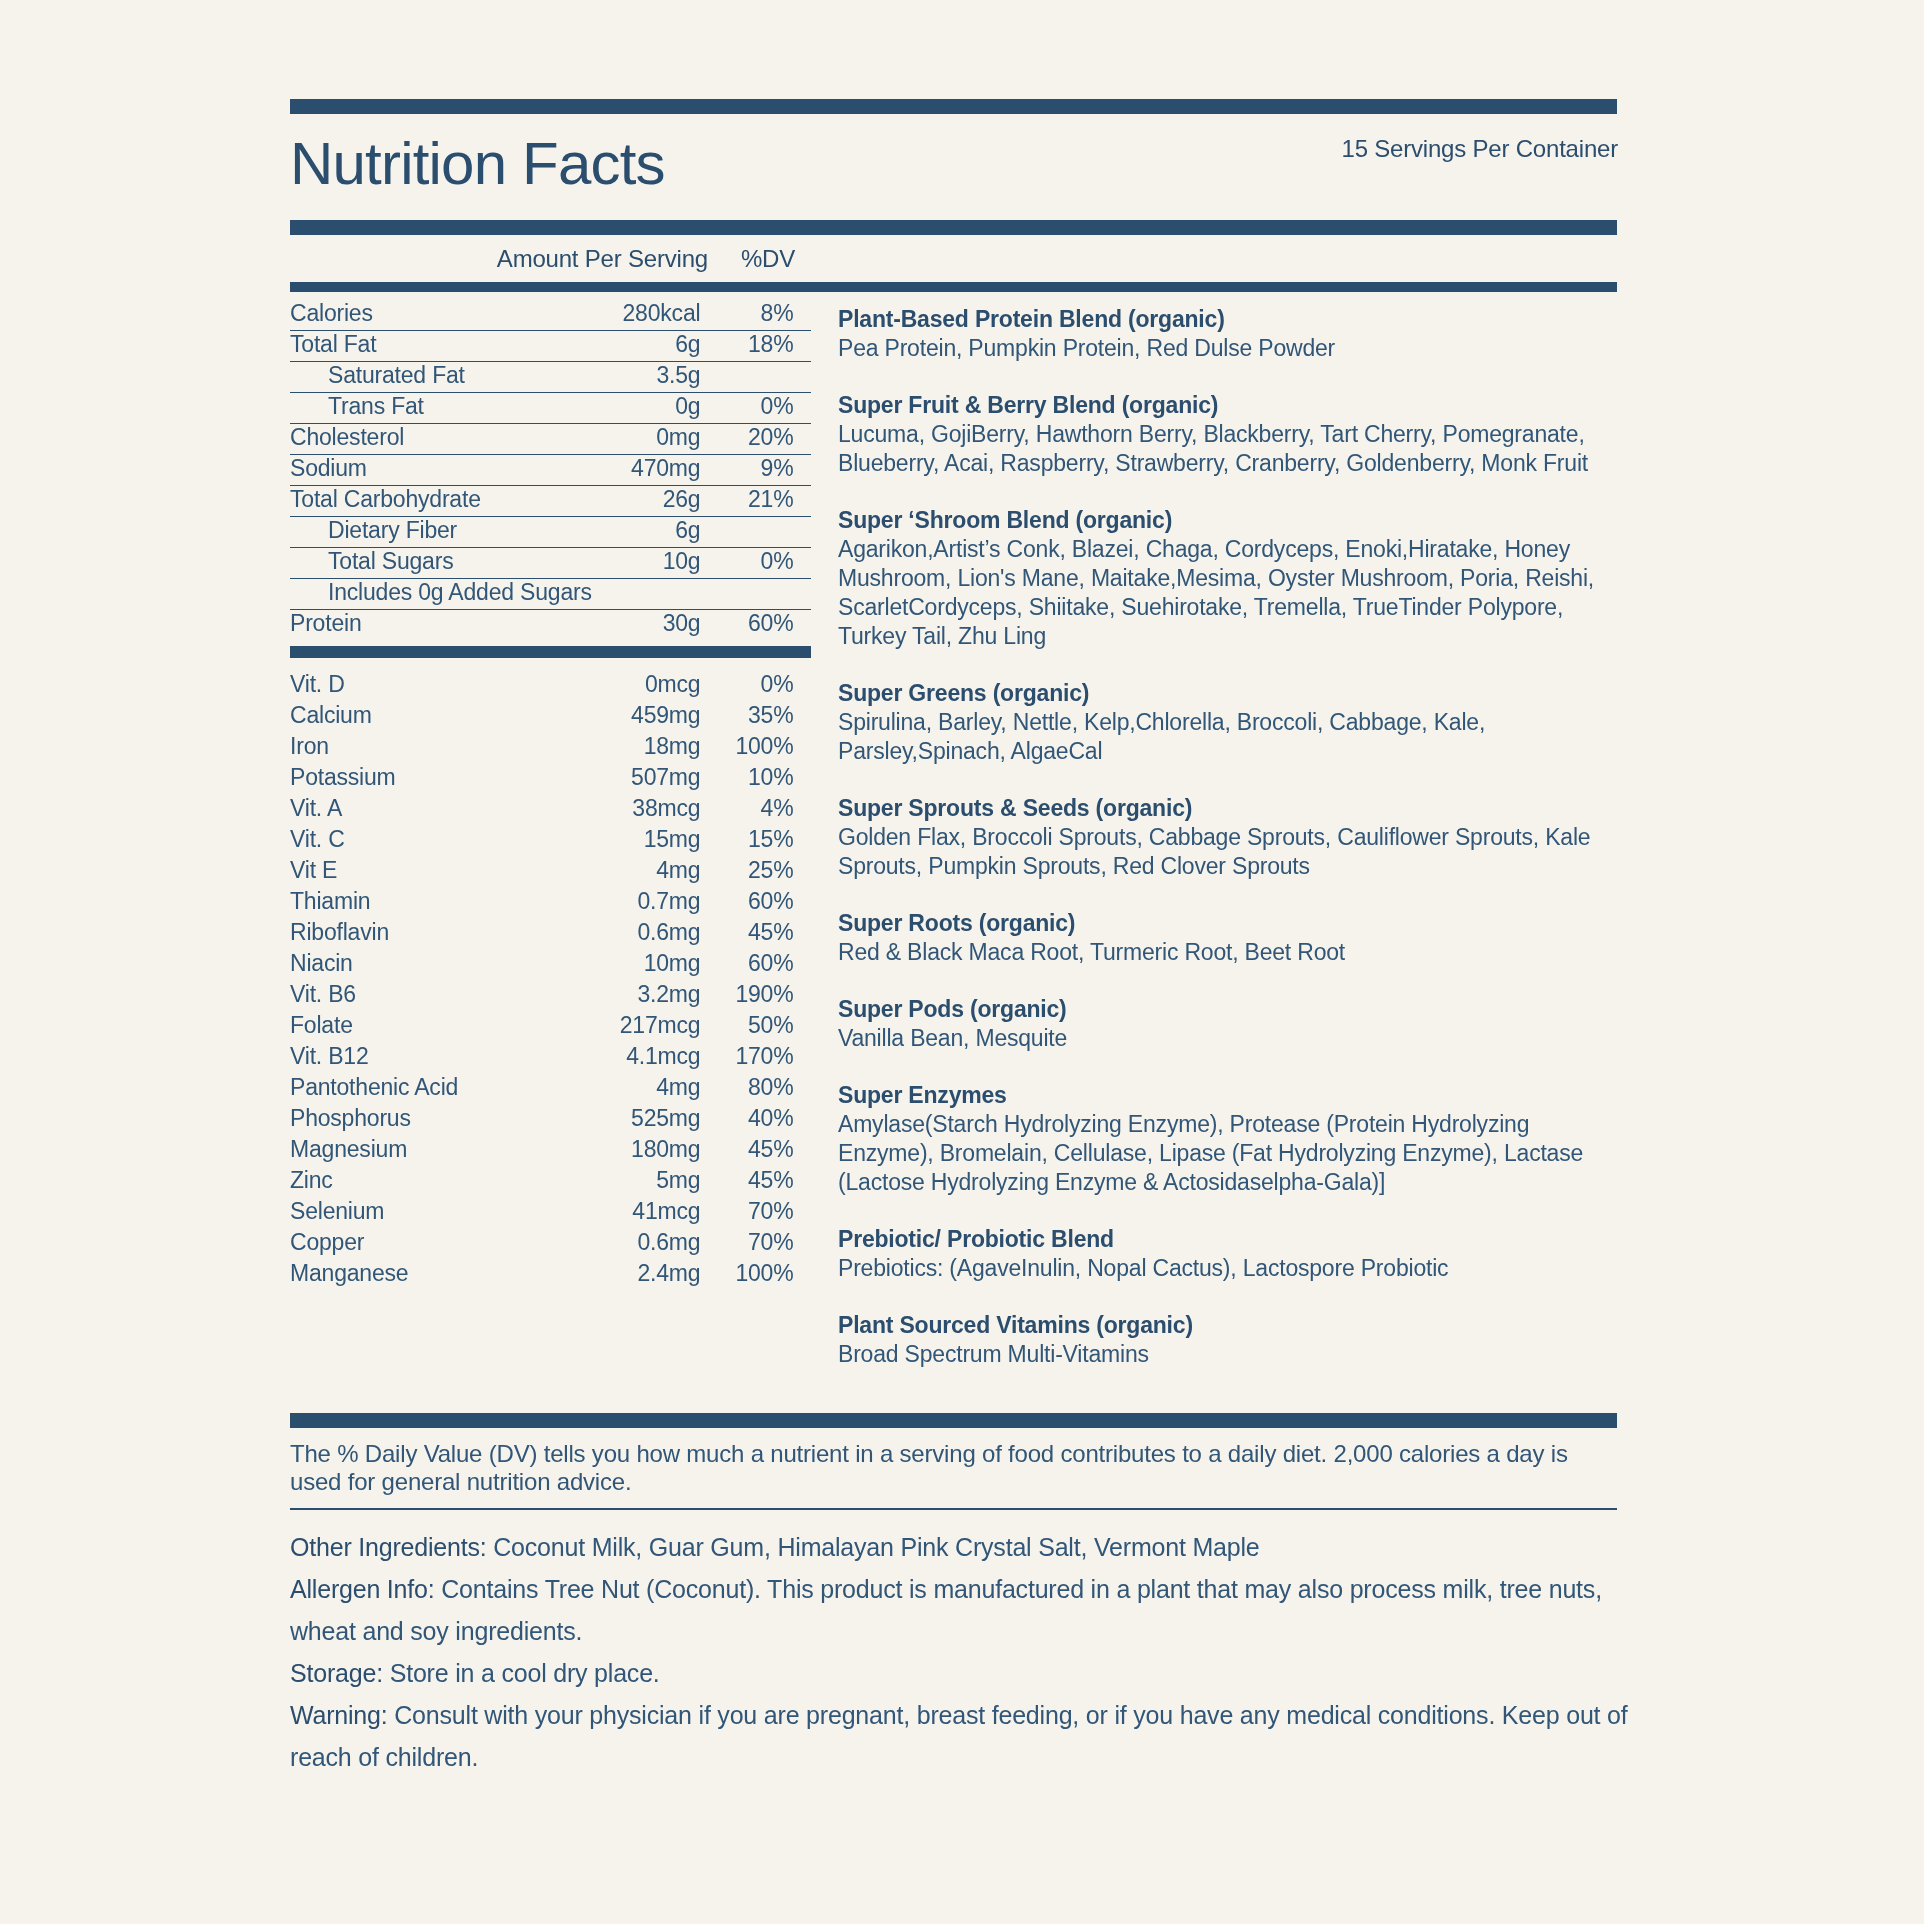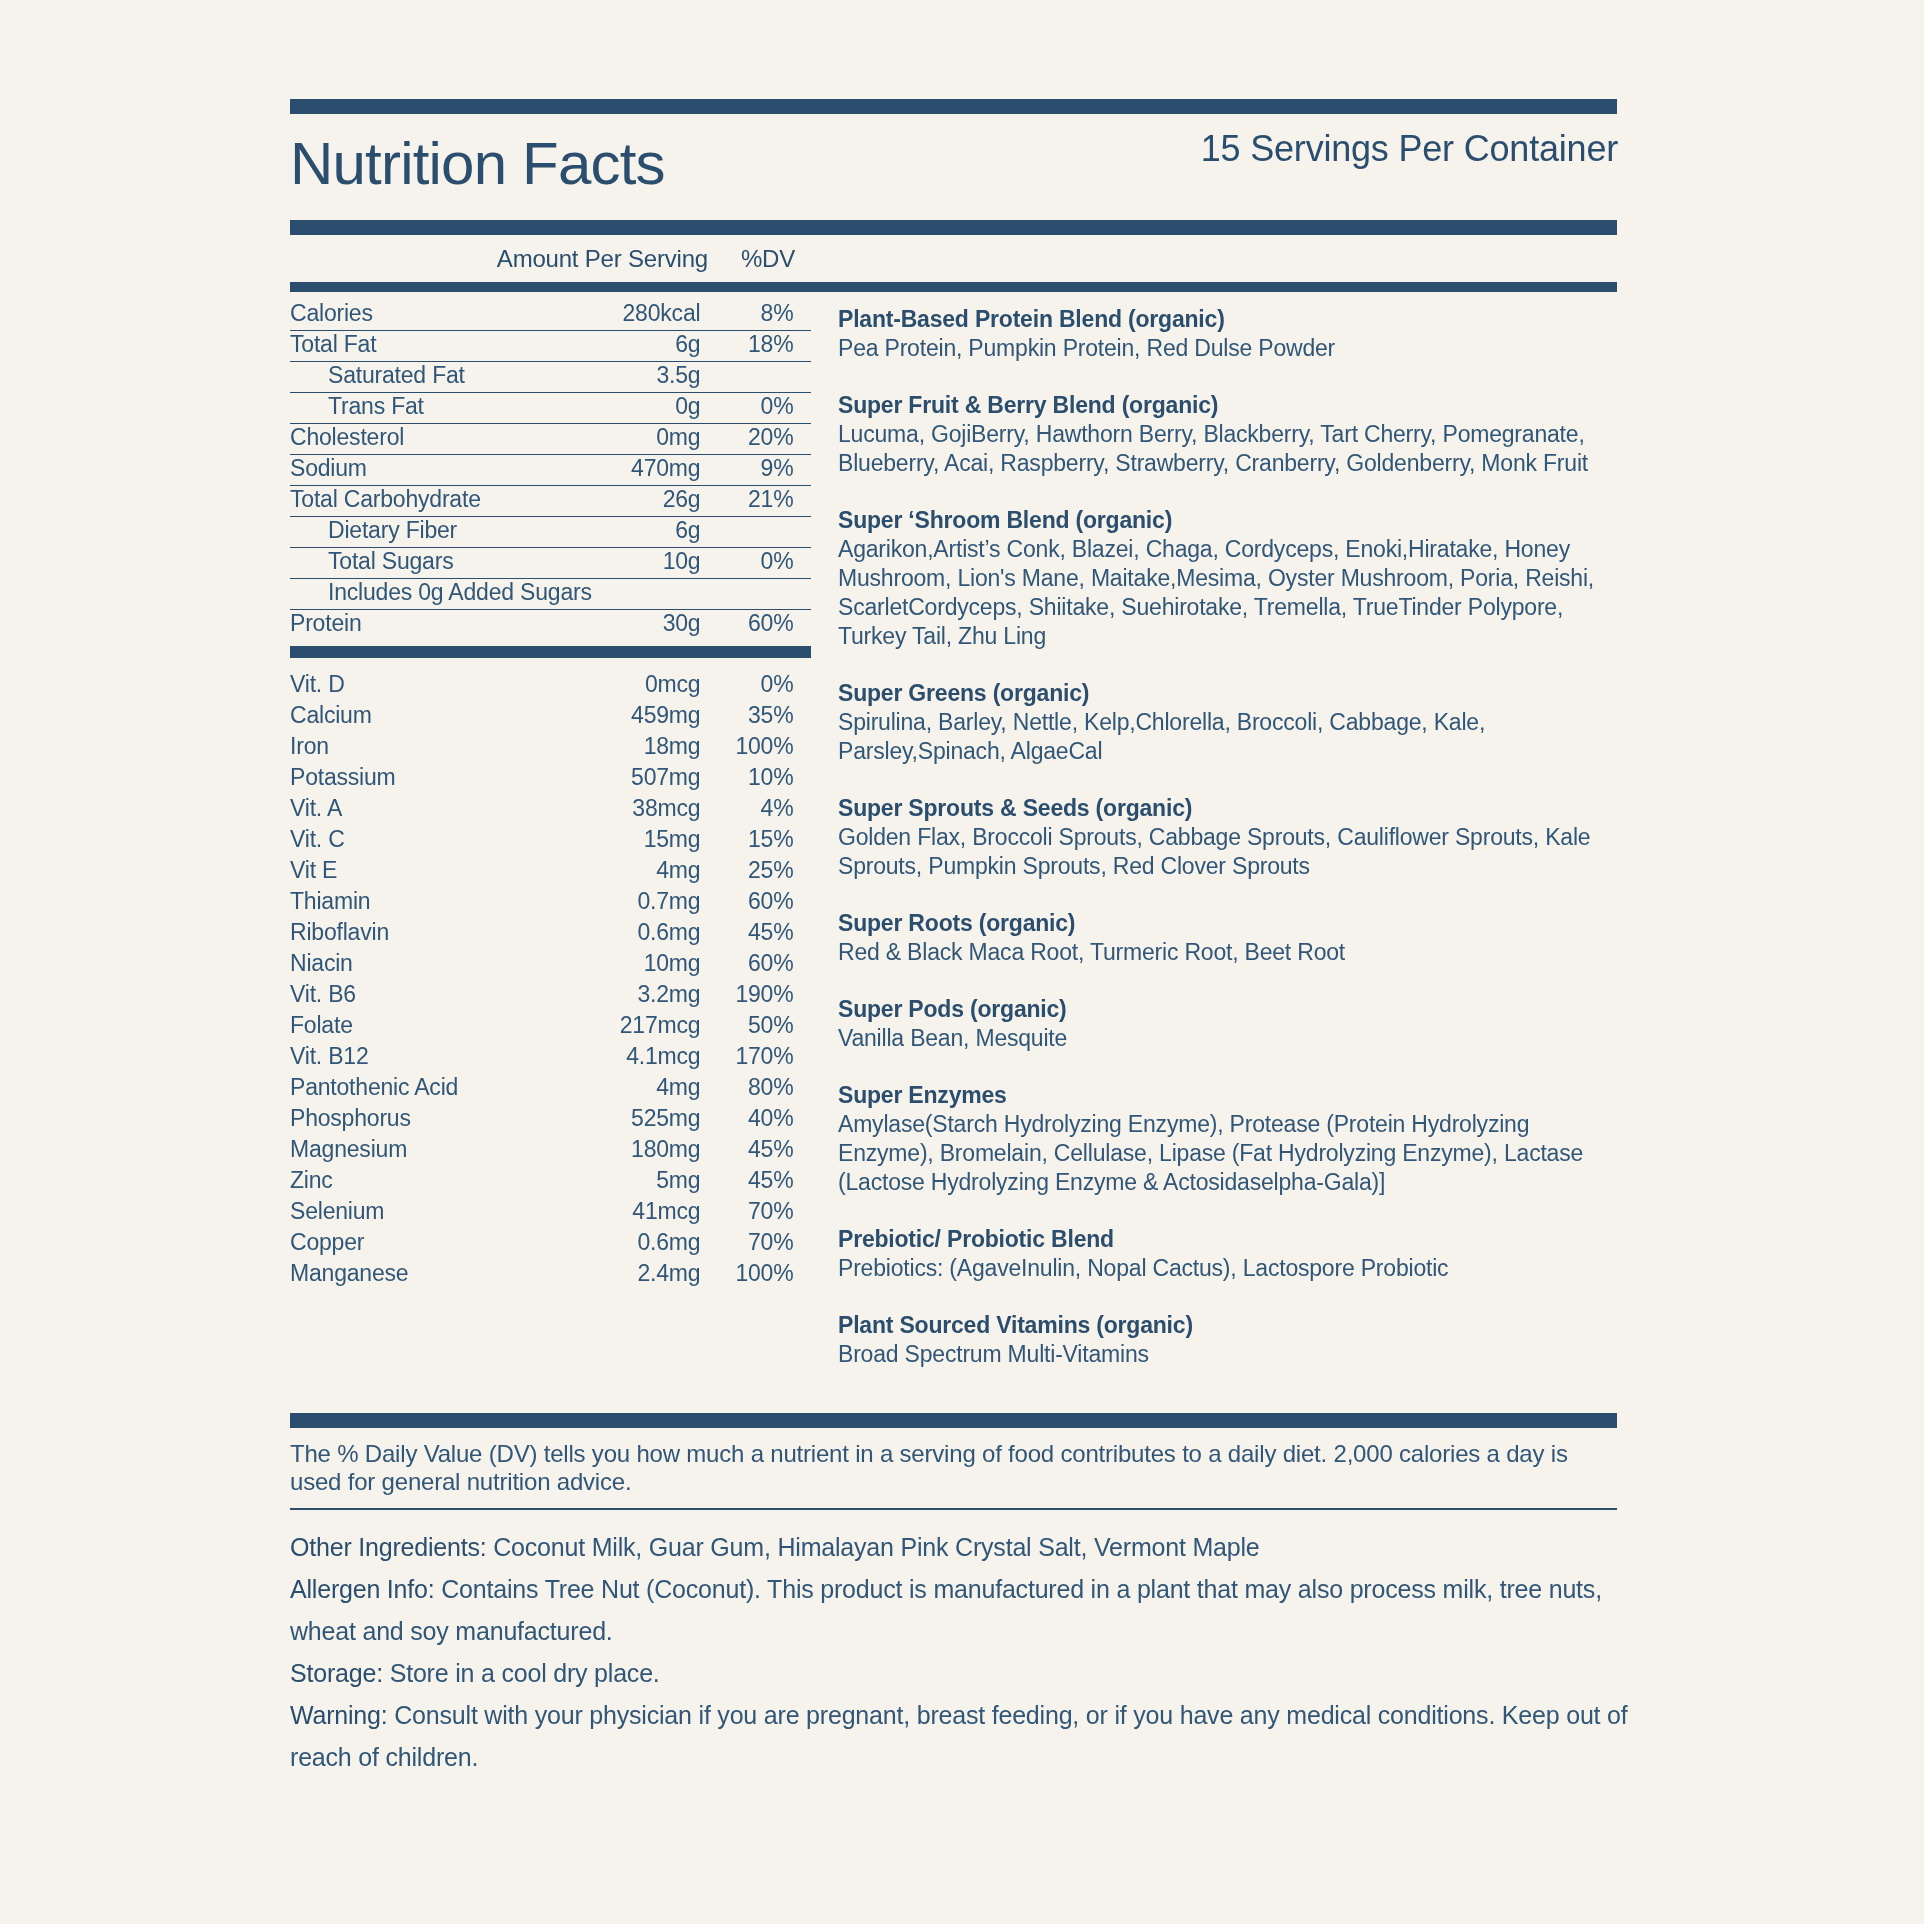--- a/index.html
+++ b/index.html
@@ -15,21 +15,21 @@
   .bar{position:absolute;left:290px;width:1327px;background:#2B4D6E}
   #bar-top{top:99px;height:15.2px}
   #bar-under-title{top:220px;height:15.2px}
   #bar-under-colheader{top:282px;height:10.4px}
   #bar-bottom{top:1413px;height:15.2px}
   #protein-bar{position:absolute;left:290px;top:646px;width:521px;height:12px;background:#2B4D6E}
   #thin-rule{position:absolute;left:290px;top:1508px;width:1327px;height:2.4px;background:#2B4D6E}
 
   #title{position:absolute;left:290px;top:127px;font-size:60px;line-height:74px;color:#2B4D6E;letter-spacing:-0.8px;white-space:nowrap}
   #serving-block{position:absolute;right:307px;top:131px;text-align:right;color:#2B4D6E}
-  #servings-per-container{font-size:36px;line-height:35px}
+  #servings-per-container{font-size:24px;line-height:35px}
   #serving-size{font-size:30px;line-height:42px;font-weight:700}
 
   #col-header{position:absolute;left:290px;top:243px;width:521px;height:32px;font-size:24px;line-height:32px;color:#2B4D6E}
   #col-header .amt-h{position:absolute;right:103px;white-space:nowrap}
   #col-header .dv-h{position:absolute;right:16px;white-space:nowrap}
 
   #macro-rows{position:absolute;left:290px;top:300px;width:521px;font-size:23px}
   #micro-rows{position:absolute;left:290px;top:671px;width:521px;font-size:23px}
   .nrow{display:flex;align-items:flex-start;height:31px;box-sizing:border-box;padding-right:17.6px}
   .nrow.hl{border-bottom:1.6px solid #2B4D6E}
@@ -282,18 +282,18 @@
   </div>
 
 <div id="footnote">
     <div class="fline">The % Daily Value (DV) tells you how much a nutrient in a serving of food contributes to a daily diet. 2,000 calories a day is</div>
     <div class="fline">used for general nutrition advice.</div>
   </div>
 
 <div id="info">
     <div class="iline"><span class="lbl">Other Ingredients:</span><span class="itxt"> Coconut Milk, Guar Gum, Himalayan Pink Crystal Salt, Vermont Maple</span></div>
     <div class="iline"><span class="lbl">Allergen Info:</span><span class="itxt"> Contains Tree Nut (Coconut). This product is manufactured in a plant that may also process milk, tree nuts,</span></div>
-    <div class="iline"><span class="itxt">wheat and soy manufactured.</span></div>
+    <div class="iline"><span class="itxt">wheat and soy ingredients.</span></div>
     <div class="iline"><span class="lbl">Storage:</span><span class="itxt"> Store in a cool dry place.</span></div>
     <div class="iline"><span class="lbl">Warning:</span><span class="itxt"> Consult with your physician if you are pregnant, breast feeding, or if you have any medical conditions. Keep out of</span></div>
     <div class="iline"><span class="itxt">reach of children.</span></div>
   </div>
 
 
 </body></html>

